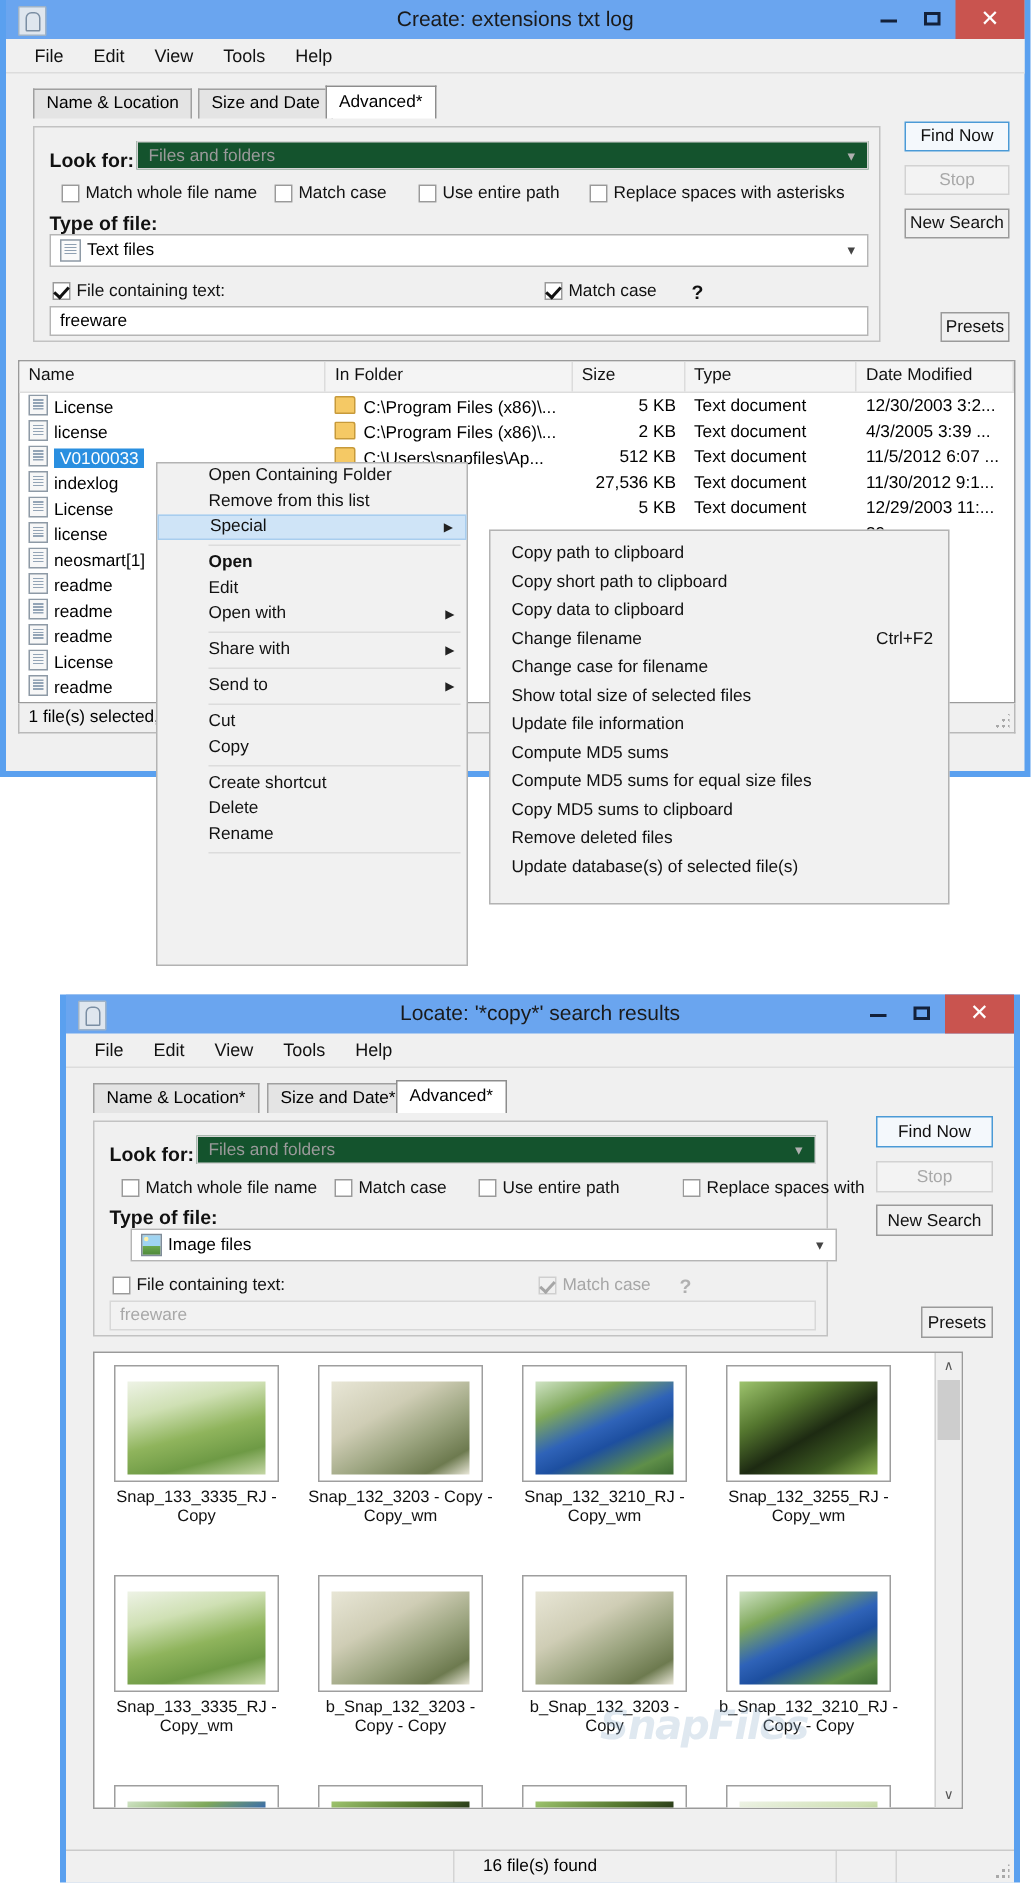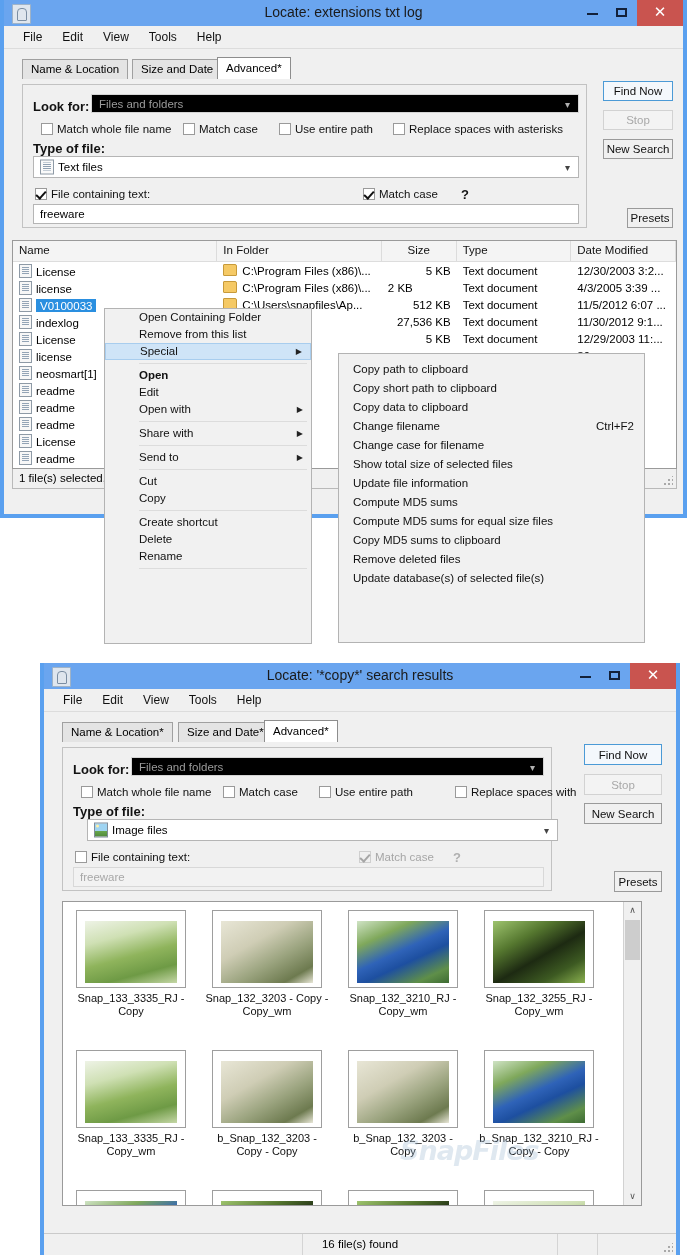--- a/index.html
+++ b/index.html
@@ -35,21 +35,21 @@
   
   .tabrow{position:relative;height:22px;margin:8px 0 0 18px;}
   .tab{position:absolute;top:2px;height:20px;line-height:19px;padding:0 8px;border:1px solid #a0a0a0;border-bottom:none;background:#e4e4e4;font-size:11.5px;box-sizing:border-box;}
   .tab.active{top:0;height:22px;line-height:21px;background:#fff;border-color:#8d8d8d;z-index:3;}
 
   
   .group{position:absolute;border:1px solid #c2c2c2;background:#f0f0f0;box-sizing:border-box;}
 
   .lbl{font-size:13px;color:#111;font-weight:bold;}
   .combo{position:absolute;border:1px solid #b5b5b5;background:#fff;box-sizing:border-box;}
-  .combo.dis{background:#000000;color:#9a9a9a;border-color:#d4d4d4;}
+  .combo.dis{background:#14532d;color:#9a9a9a;border-color:#d4d4d4;}
   .combo .ctext{position:absolute;left:7px;top:50%;transform:translateY(-50%);font-size:11.5px;white-space:nowrap;}
   .combo .carr{position:absolute;right:8px;top:50%;transform:translateY(-50%);font-size:10px;color:#444;}
   .combo.dis .carr{color:#b0b0b0;}
   .ficon{position:absolute;left:6px;top:50%;transform:translateY(-50%);width:12px;height:13px;}
   .ficon.txt{background:#fafafa;border:1px solid #8e9aa6;}
   .ficon.txt:after{content:"";position:absolute;left:2px;top:2px;right:2px;height:8px;
      background:repeating-linear-gradient(to bottom,#8fa0b2 0,#8fa0b2 1px,transparent 1px,transparent 2px);}
   .ficon.img{background:linear-gradient(to bottom,#9fd4f2 0%,#9fd4f2 55%,#6aa84f 55%,#4f8a3a 100%);border:1px solid #7f8c99;}
   .ficon.img:after{content:"";position:absolute;left:1px;top:1px;width:3px;height:3px;border-radius:50%;background:#fff0a8;}
 
@@ -118,21 +118,21 @@
       color:rgba(150,180,205,0.30);pointer-events:none;letter-spacing:-1px;}
 </style>
 </head>
 <body>
 
 <div class="win" style="left:0;top:0;width:687px;height:518px;">
   <div class="win-inner" style="top:0;">
 
     <div class="titlebar">
       <div class="title-ico"></div>
-      <div class="title-text">Locate: extensions txt log</div>
+      <div class="title-text">Create: extensions txt log</div>
       <div class="tbtns">
         <div class="tbtn">
             <div class="gl-min"></div>
           </div>
         <div class="tbtn">
             <div class="gl-max"></div>
           </div>
         <div class="tbtn close">
             <div class="gl-x">✕</div>
           </div>
@@ -192,36 +192,36 @@
         <i>New Search</i>
       </div>
     <div class="btn" style="left:623px;top:208px;width:46px;height:20px;">
         <i>Presets</i>
       </div>
 
     <div class="listwrap" style="left:8px;top:240px;width:665px;height:229px;">
       <div class="lhead">
         <div style="width:205px;">Name</div>
         <div style="width:165px;">In Folder</div>
-        <div style="width:75px;text-align:center;">Size</div>
+        <div style="width:75px;text-align:left;">Size</div>
         <div style="width:115px;">Type</div>
         <div style="width:105px;">Date Modified</div>
       </div>
       <div id="rowhost">
           <div class="lrow">
             <div class="lc" style="width: 205px;"><span class="docico"></span><span>License</span></div>
             <div class="lc" style="width: 165px;"><span class="fold"></span><span>C:\Program Files (x86)\...</span></div>
             <div class="lc" style="width: 75px; text-align: right;">5 KB</div>
             <div class="lc" style="width: 115px;">Text document</div>
             <div class="lc" style="width: 105px;">12/30/2003 3:2...</div>
           </div>
           <div class="lrow">
             <div class="lc" style="width: 205px;"><span class="docico"></span><span>license</span></div>
             <div class="lc" style="width: 165px;"><span class="fold"></span><span>C:\Program Files (x86)\...</span></div>
-            <div class="lc" style="width: 75px; ">2 KB</div>
+            <div class="lc" style="width: 75px; text-align: right;">2 KB</div>
             <div class="lc" style="width: 115px;">Text document</div>
             <div class="lc" style="width: 105px;">4/3/2005 3:39 ...</div>
           </div>
           <div class="lrow">
             <div class="lc" style="width: 205px;"><span class="docico"></span><span class="sel">V0100033</span></div>
             <div class="lc" style="width: 165px;"><span class="fold"></span><span>C:\Users\snapfiles\Ap...</span></div>
             <div class="lc" style="width: 75px; text-align: right;">512 KB</div>
             <div class="lc" style="width: 115px;">Text document</div>
             <div class="lc" style="width: 105px;">11/5/2012 6:07 ...</div>
           </div>
@@ -315,21 +315,21 @@
       <div class="mi"><span>Cut</span></div>
       <div class="mi"><span>Copy</span></div>
       <div class="msep"></div>
       <div class="mi"><span>Create shortcut</span></div>
       <div class="mi"><span>Delete</span></div>
       <div class="mi"><span>Rename</span></div>
       <div class="msep"></div>
     </div>
 </div>
 
-<div class="ctxmenu sub" style="left:326px;top:353px;width:307px;height:290px;margin-left:12px;">
+<div class="ctxmenu sub" style="left:326px;top:353px;width:307px;height:250px;">
   <div id="subhost" style="padding-top:6px;">
       <div class="mi"><span>Copy path to clipboard</span></div>
       <div class="mi"><span>Copy short path to clipboard</span></div>
       <div class="mi"><span>Copy data to clipboard</span></div>
       <div class="mi"><span>Change filename</span><span class="acc">Ctrl+F2</span></div>
       <div class="mi"><span>Change case for filename</span></div>
       <div class="mi"><span>Show total size of selected files</span></div>
       <div class="mi"><span>Update file information</span></div>
       <div class="mi"><span>Compute MD5 sums</span></div>
       <div class="mi"><span>Compute MD5 sums for equal size files</span></div>

